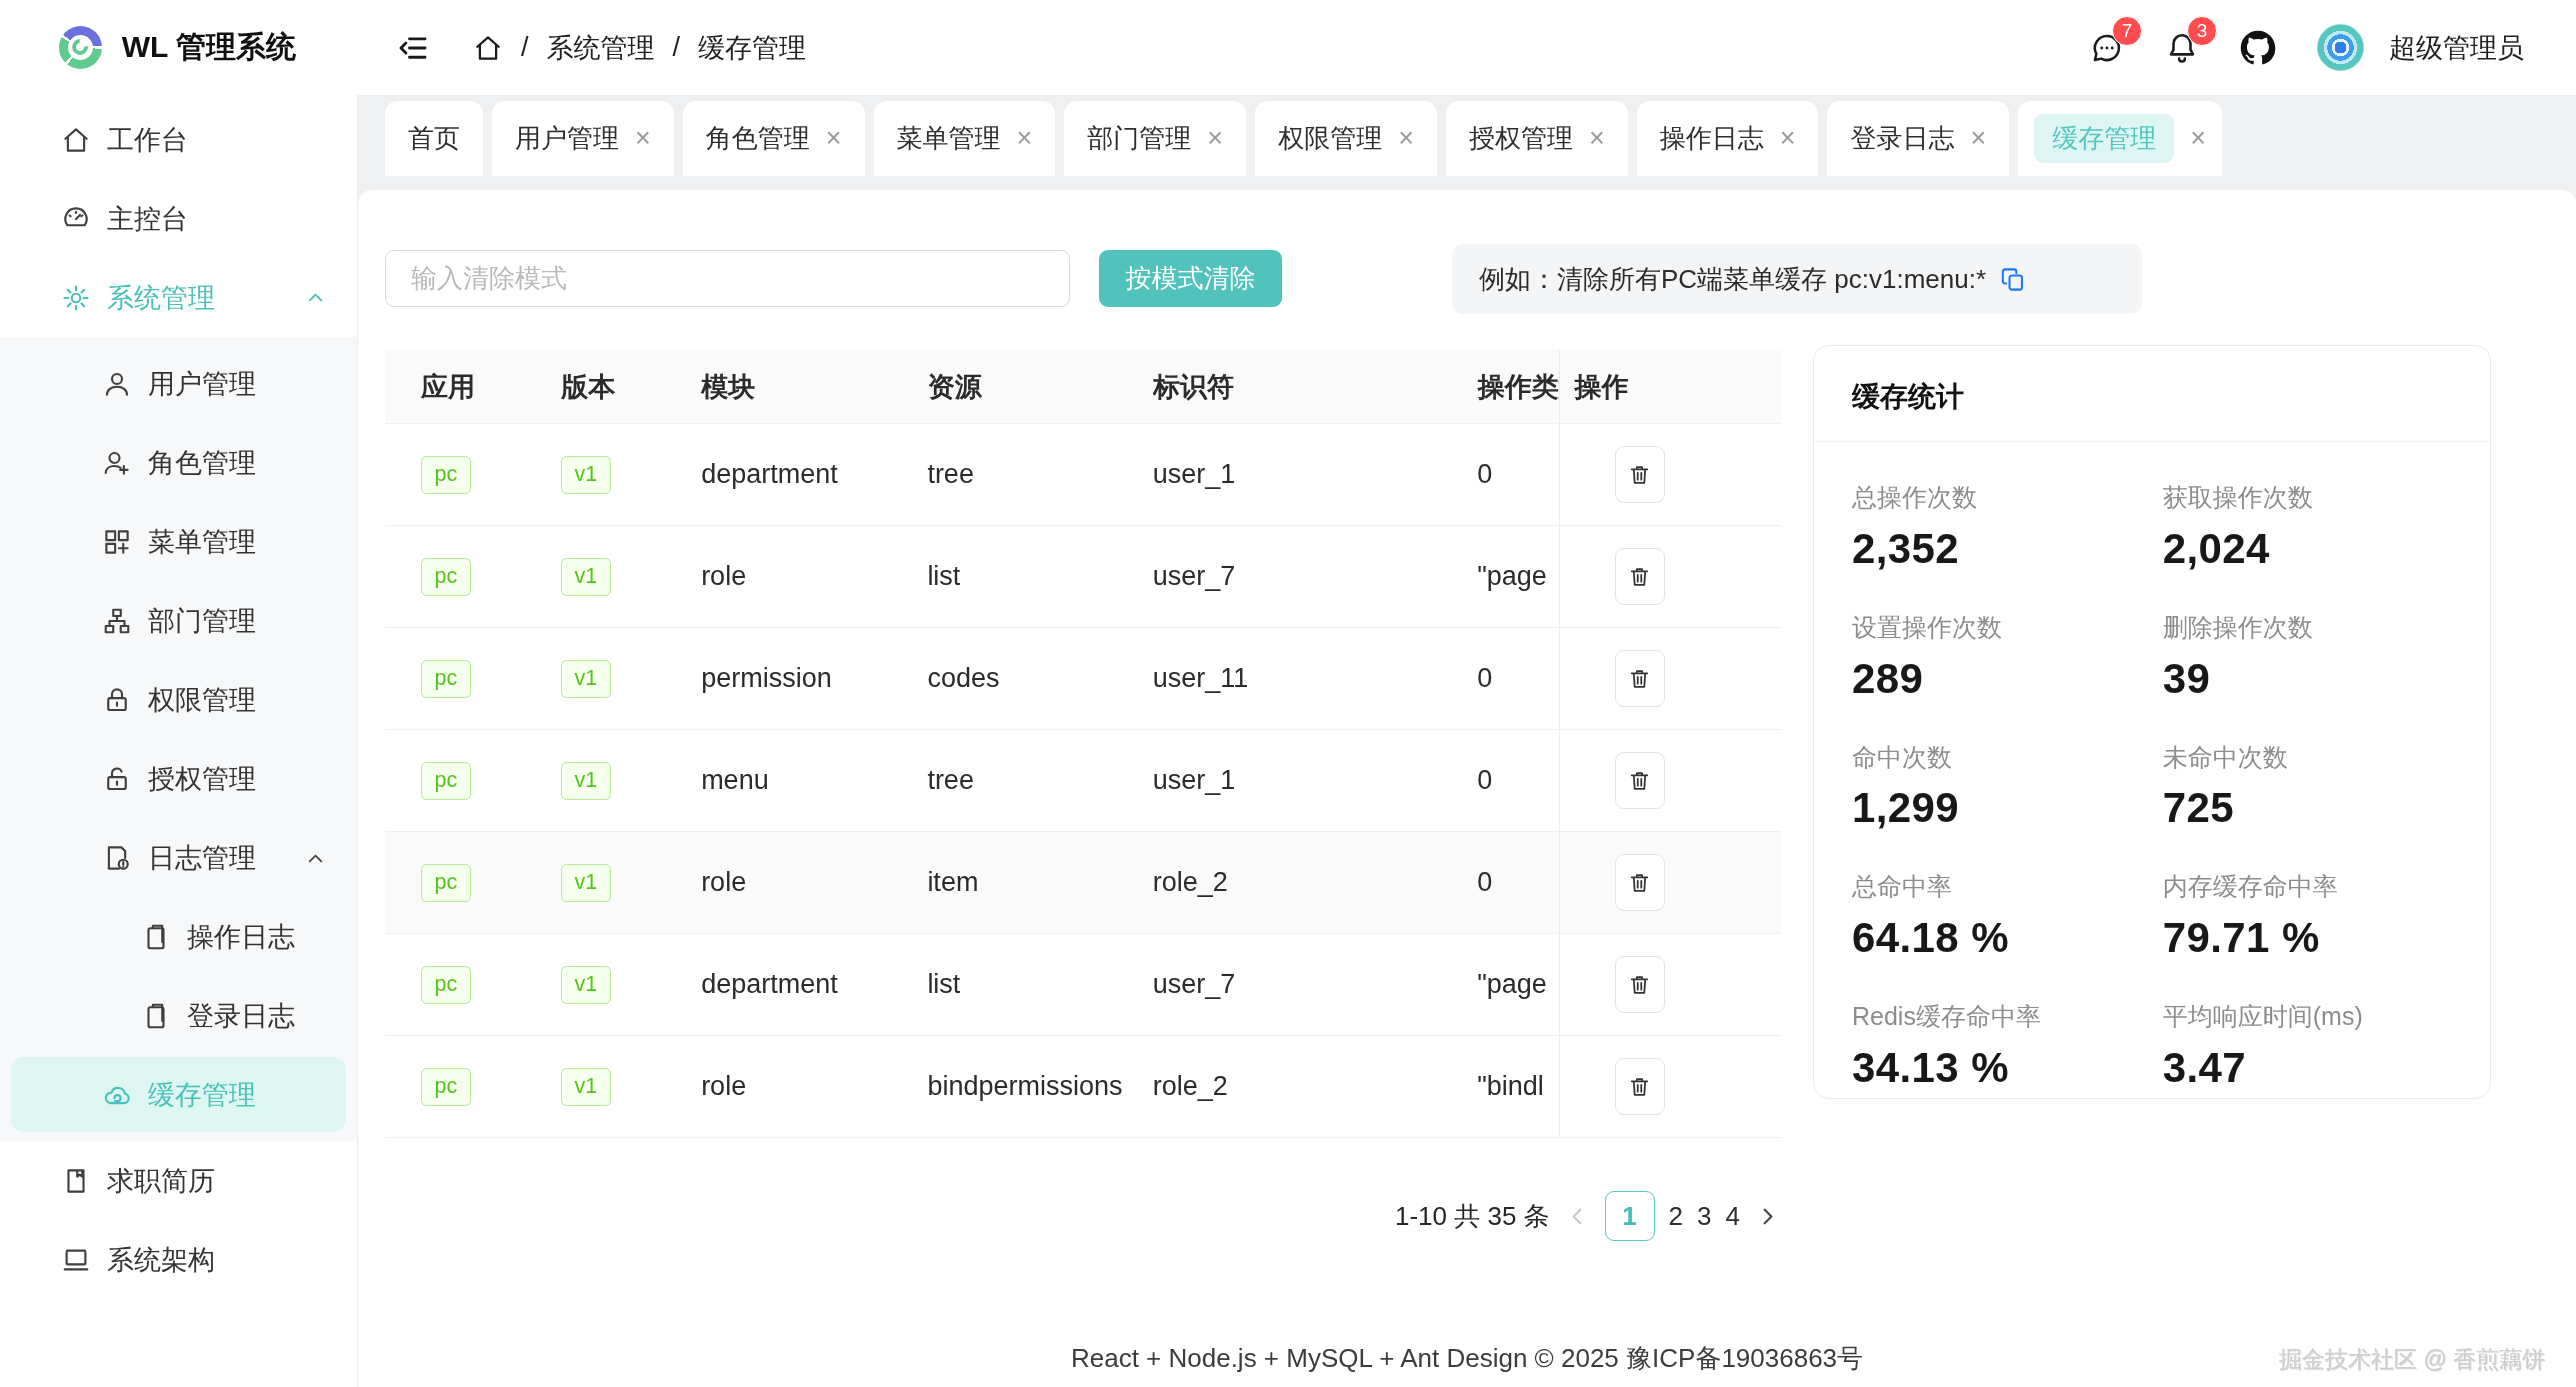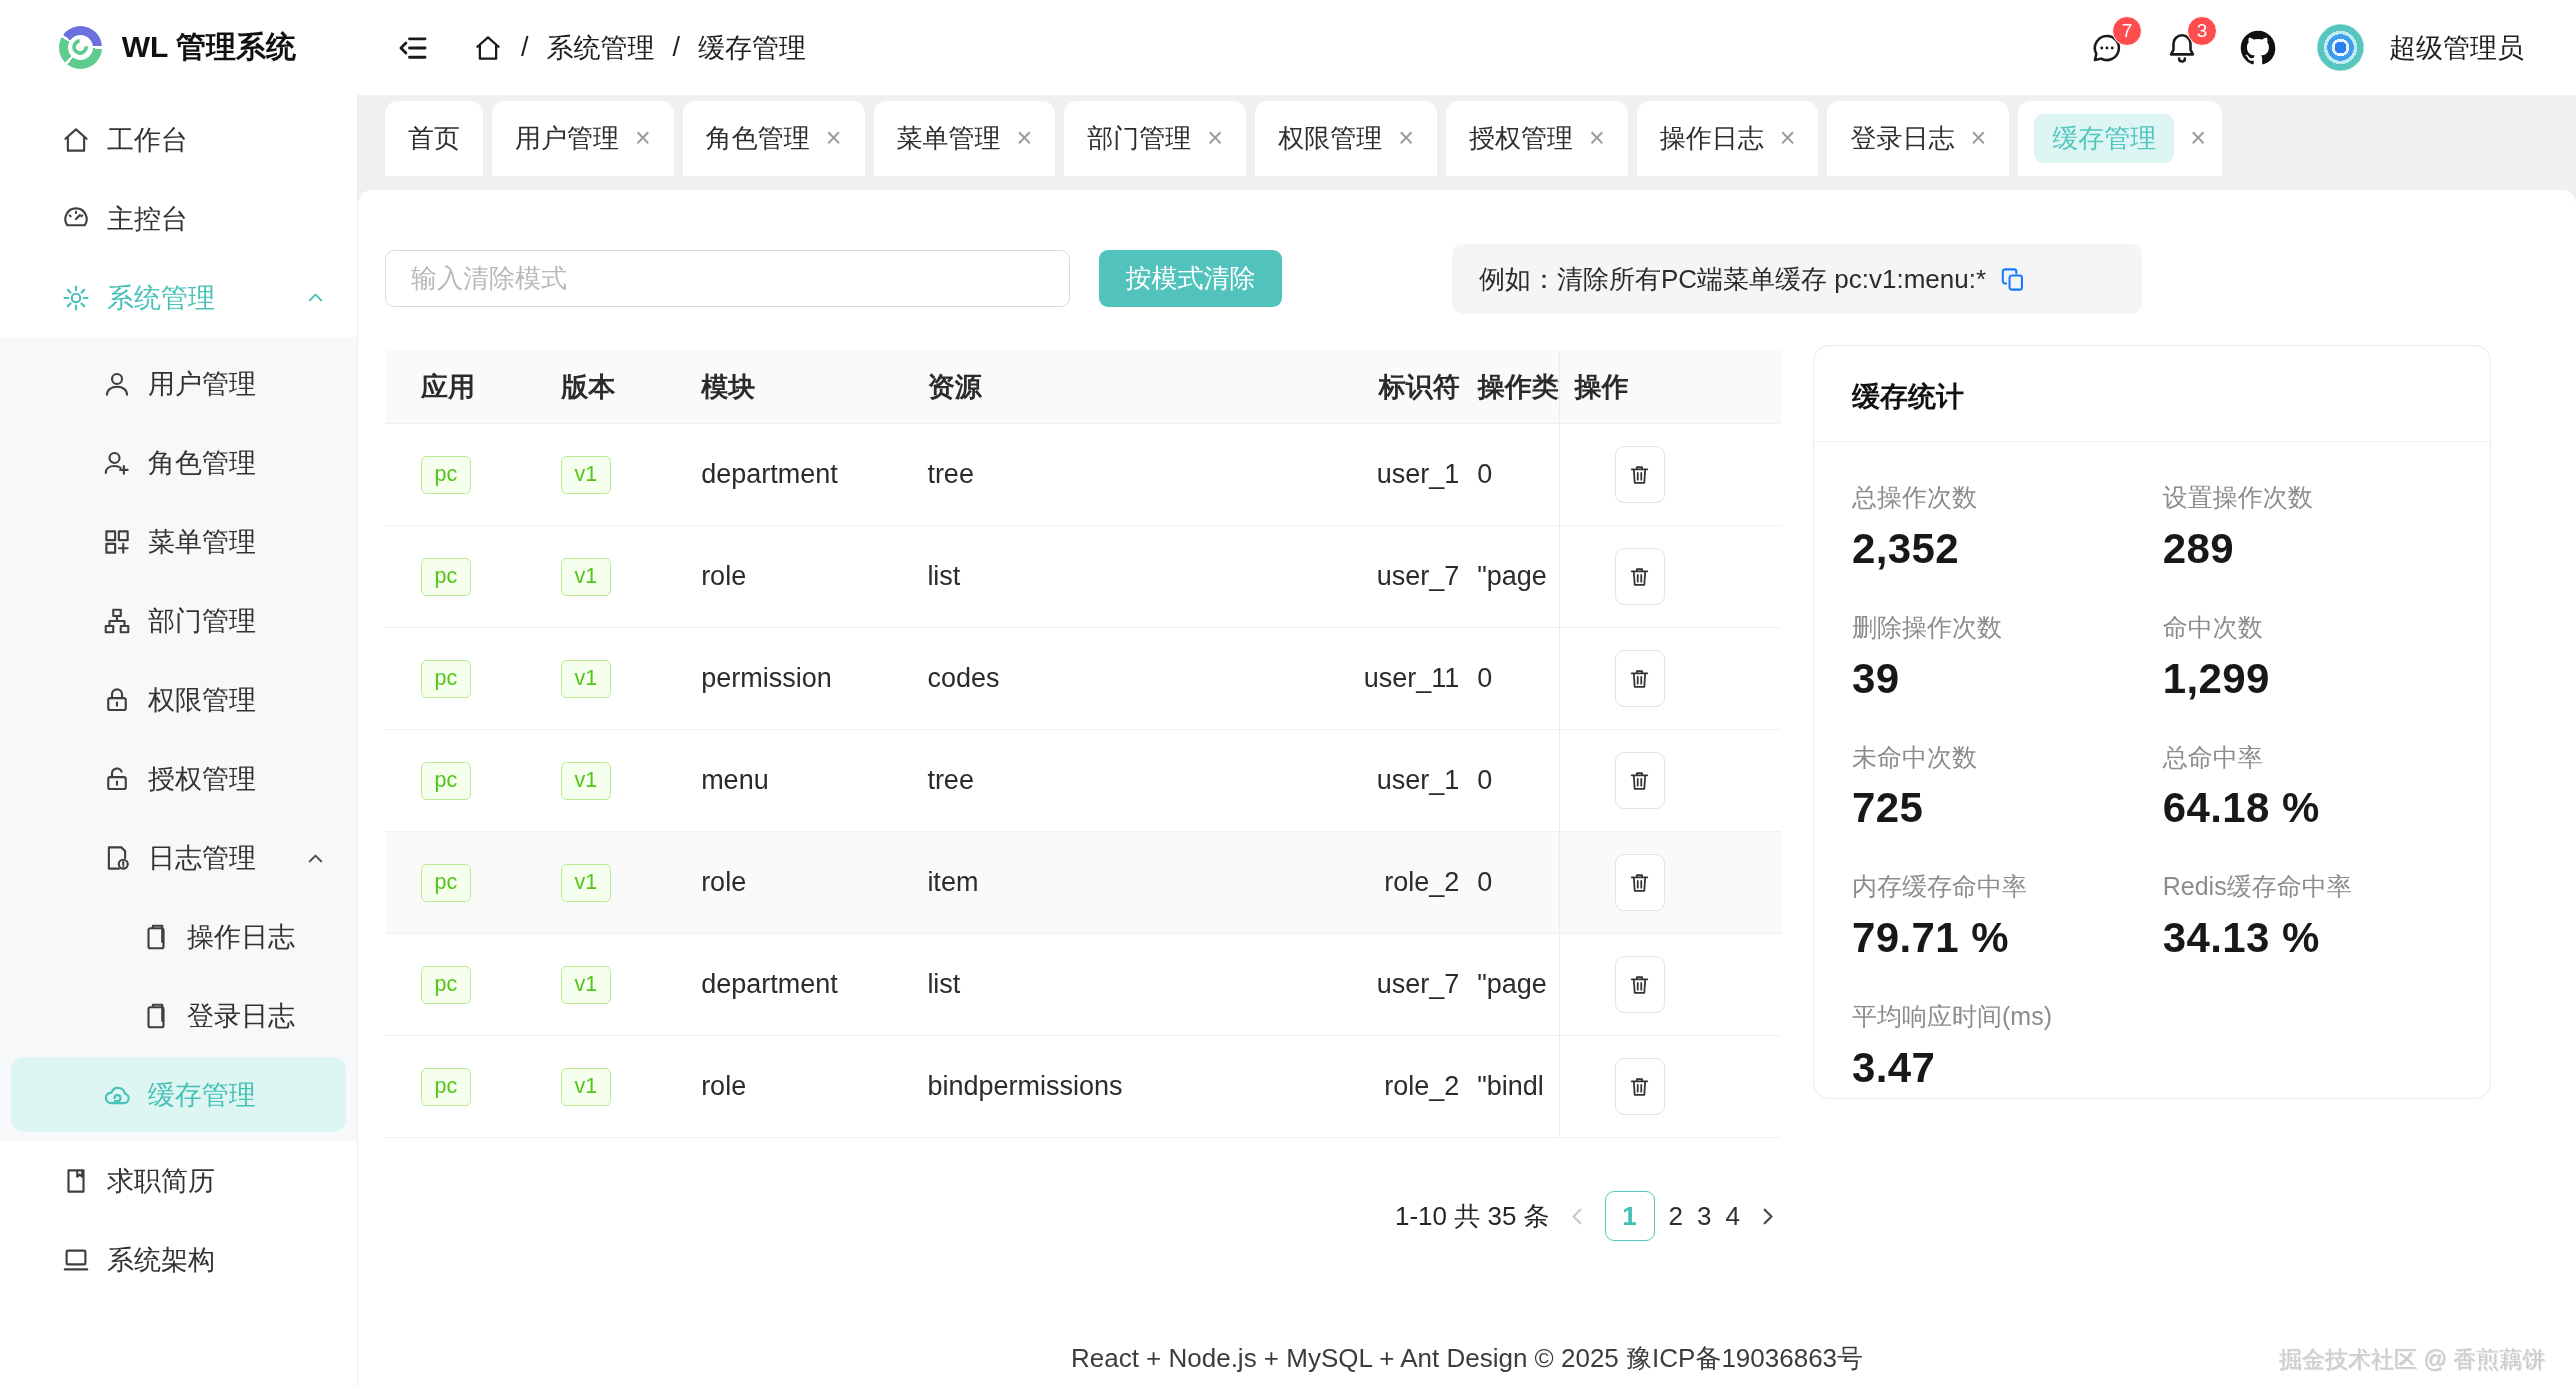--- a/index.html
+++ b/index.html
@@ -69,21 +69,21 @@
   .example svg{stroke:#1677ff;fill:none;stroke-width:1.8;stroke-linecap:round;stroke-linejoin:round;cursor:pointer;flex:none;}
   
   .table{position:absolute;left:27px;top:160px;width:1396px;}
   .trow{display:flex;align-items:center;height:102px;border-bottom:0.9px solid #f0f0f0;box-sizing:border-box;}
   .thead{height:74px;background:#fafafa;font-weight:bold;font-size:25px;}
   .cell{box-sizing:border-box;white-space:nowrap;overflow:hidden;}
   .c-app{width:179px;padding-left:36px;}
   .c-ver{width:143px;}
   .c-mod{width:231px;}
   .c-res{width:230px;}
-  .c-id{width:313px;text-align:right;}
+  .c-id{width:313px;}
   .c-val{width:101px;padding-left:18px;}
   .c-op{width:226px;border-left:0.9px solid #ececec;align-self:stretch;display:flex;align-items:center;padding-left:55px;}
   .thead .c-op{padding-left:14.3px;}
   .trow{font-size:27px;color:#2b2b2b;}
   .trow.alt{background:#fafafa;}
   .tag{display:inline-block;padding:4.5px 12.5px;font-size:21.5px;border-radius:5.4px;background:#f6ffed;
        border:0.9px solid #b7eb8f;color:#52c41a;line-height:1.25;}
   .del-btn{width:50px;height:57px;background:#fff;border:0.9px solid #e3e3e3;border-radius:9px;
            display:flex;align-items:center;justify-content:center;cursor:pointer;}
   .del-btn svg{stroke:#333;fill:none;stroke-width:1.7;stroke-linecap:round;stroke-linejoin:round;}
@@ -543,20 +543,24 @@
         </div>
 
         <div class="stats">
           <div class="stats-h">缓存统计</div>
           <div class="stats-b">
             <div class="stat">
               <div class="lbl">总操作次数</div>
               <div class="val">2,352</div>
             </div>
             <div class="stat">
+              <div class="lbl">获取操作次数</div>
+              <div class="val">2,024</div>
+            </div>
+            <div class="stat">
               <div class="lbl">设置操作次数</div>
               <div class="val">289</div>
             </div>
             <div class="stat">
               <div class="lbl">删除操作次数</div>
               <div class="val">39</div>
             </div>
             <div class="stat">
               <div class="lbl">命中次数</div>
               <div class="val">1,299</div>

